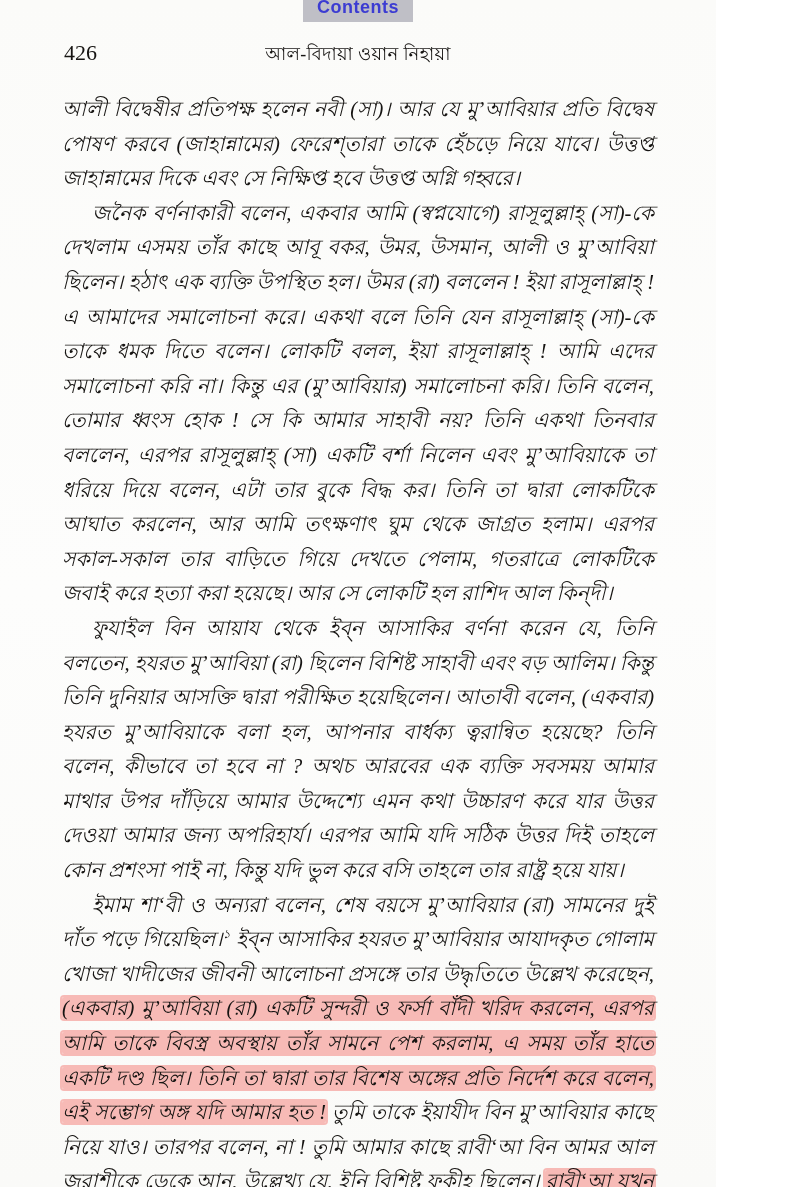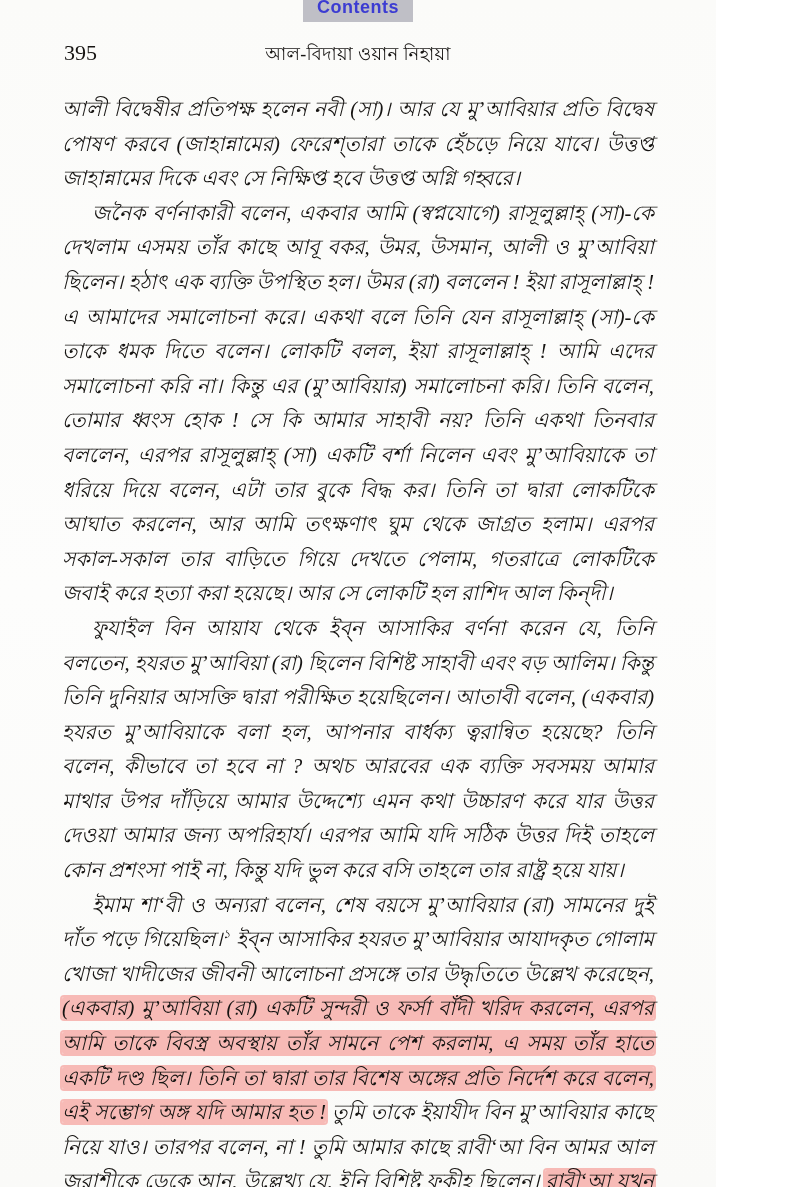--- a/index.html
+++ b/index.html
@@ -62,21 +62,21 @@
   sup.fn-ref { font-size:12px; line-height:0; }
 </style>
 </head>
 <body>
 
 <div class="sheet">
 
   <div class="contents-btn">Contents</div>
 
   <div class="page-header">
-    <span class="pagenum">395</span>
+    <span class="pagenum">426</span>
     <span class="book-title">আল-বিদায়া ওয়ান নিহায়া</span>
   </div>
 
   <div class="body-text" id="paragraphs">
       <p class=""><span>আলী বিদ্বেষীর প্রতিপক্ষ হলেন নবী (সা)। আর যে মু’আবিয়ার প্রতি বিদ্বেষ পোষণ করবে (জাহান্নামের) ফেরেশ্‌তারা তাকে হেঁচড়ে নিয়ে যাবে। উত্তপ্ত জাহান্নামের দিকে এবং সে নিক্ষিপ্ত হবে উত্তপ্ত অগ্নি গহ্বরে।</span></p>
       <p class="indent"><span>জনৈক বর্ণনাকারী বলেন, একবার আমি (স্বপ্নযোগে) রাসূলুল্লাহ্ (সা)-কে দেখলাম এসময় তাঁর কাছে আবূ বকর, উমর, উসমান, আলী ও মু’আবিয়া ছিলেন। হঠাৎ এক ব্যক্তি উপস্থিত হল। উমর (রা) বললেন ! ইয়া রাসূলাল্লাহ্ ! এ আমাদের সমালোচনা করে। একথা বলে তিনি যেন রাসূলাল্লাহ্ (সা)-কে তাকে ধমক দিতে বলেন। লোকটি বলল, ইয়া রাসূলাল্লাহ্ ! আমি এদের সমালোচনা করি না। কিন্তু এর (মু’আবিয়ার) সমালোচনা করি। তিনি বলেন, তোমার ধ্বংস হোক ! সে কি আমার সাহাবী নয়? তিনি একথা তিনবার বললেন, এরপর রাসূলুল্লাহ্ (সা) একটি বর্শা নিলেন এবং মু’আবিয়াকে তা ধরিয়ে দিয়ে বলেন, এটা তার বুকে বিদ্ধ কর। তিনি তা দ্বারা লোকটিকে আঘাত করলেন, আর আমি তৎক্ষণাৎ ঘুম থেকে জাগ্রত হলাম। এরপর সকাল-সকাল তার বাড়িতে গিয়ে দেখতে পেলাম, গতরাত্রে লোকটিকে জবাই করে হত্যা করা হয়েছে। আর সে লোকটি হল রাশিদ আল কিন্‌দী।</span></p>
       <p class="indent"><span>ফুযাইল বিন আয়ায থেকে ইব্‌ন আসাকির বর্ণনা করেন যে, তিনি বলতেন, হযরত মু’আবিয়া (রা) ছিলেন বিশিষ্ট সাহাবী এবং বড় আলিম। কিন্তু তিনি দুনিয়ার আসক্তি দ্বারা পরীক্ষিত হয়েছিলেন। আতাবী বলেন, (একবার) হযরত মু’আবিয়াকে বলা হল, আপনার বার্ধক্য ত্বরান্বিত হয়েছে? তিনি বলেন, কীভাবে তা হবে না ? অথচ আরবের এক ব্যক্তি সবসময় আমার মাথার উপর দাঁড়িয়ে আমার উদ্দেশ্যে এমন কথা উচ্চারণ করে যার উত্তর দেওয়া আমার জন্য অপরিহার্য। এরপর আমি যদি সঠিক উত্তর দিই তাহলে কোন প্রশংসা পাই না, কিন্তু যদি ভুল করে বসি তাহলে তার রাষ্ট্র হয়ে যায়।</span></p>
       <p class="indent"><span>ইমাম শা‘বী ও অন্যরা বলেন, শেষ বয়সে মু’আবিয়ার (রা) সামনের দুই দাঁত পড়ে গিয়েছিল।</span><sup class="fn-ref">১</sup><span> ইব্‌ন আসাকির হযরত মু’আবিয়ার আযাদকৃত গোলাম খোজা খাদীজের জীবনী আলোচনা প্রসঙ্গে তার উদ্ধৃতিতে উল্লেখ করেছেন, </span><span class="hl">(একবার) মু’আবিয়া (রা) একটি সুন্দরী ও ফর্সা বাঁদী খরিদ করলেন, এরপর আমি তাকে বিবস্ত্র অবস্থায় তাঁর সামনে পেশ করলাম, এ সময় তাঁর হাতে একটি দণ্ড ছিল। তিনি তা দ্বারা তার বিশেষ অঙ্গের প্রতি নির্দেশ করে বলেন, এই সম্ভোগ অঙ্গ যদি আমার হত !</span><span> তুমি তাকে ইয়াযীদ বিন মু’আবিয়ার কাছে নিয়ে যাও। তারপর বলেন, না ! তুমি আমার কাছে রাবী‘আ বিন আমর আল জুরাশীকে ডেকে আন্‌, উল্লেখ্য যে, ইনি বিশিষ্ট ফকীহ ছিলেন। </span><span class="hl">রাবী‘আ যখন তাঁর সাথে সাক্ষাৎ করলেন, তখন তিনি তাঁকে বলেন, এই বাঁদীকে বিবস্ত্র অবস্থায় আমার সামনে আনা হয়েছে এবং আমি তার বিশেষ বিশেষ অঙ্গ দেখেছি, এখন আমি তাকে ইয়াযীদের কাছে পাঠাতে চাই। তিনি বললেন, না। আমীরুল মু’মিনীন ! আপনি তা করবেন না। কেননা, সে তার জন্য আর হালাল হবে না। তিনি বলেন, তুমি অতি উত্তম রায় প্রদান করেছ। রাবী বলেন, এরপর তিনি হযরত ফতিমা (রা)-এর আযাদকৃত গোলাম আবদুল্লাহ্ বিন মাসআদা আল ফাযারীকে বাঁদীটি দান করেন। আর সে ছিল কৃষ্ণাঙ্গ, তাই তিনি তাকে বলেন, এর মাধ্যমে</span></p>
     </div>
 

